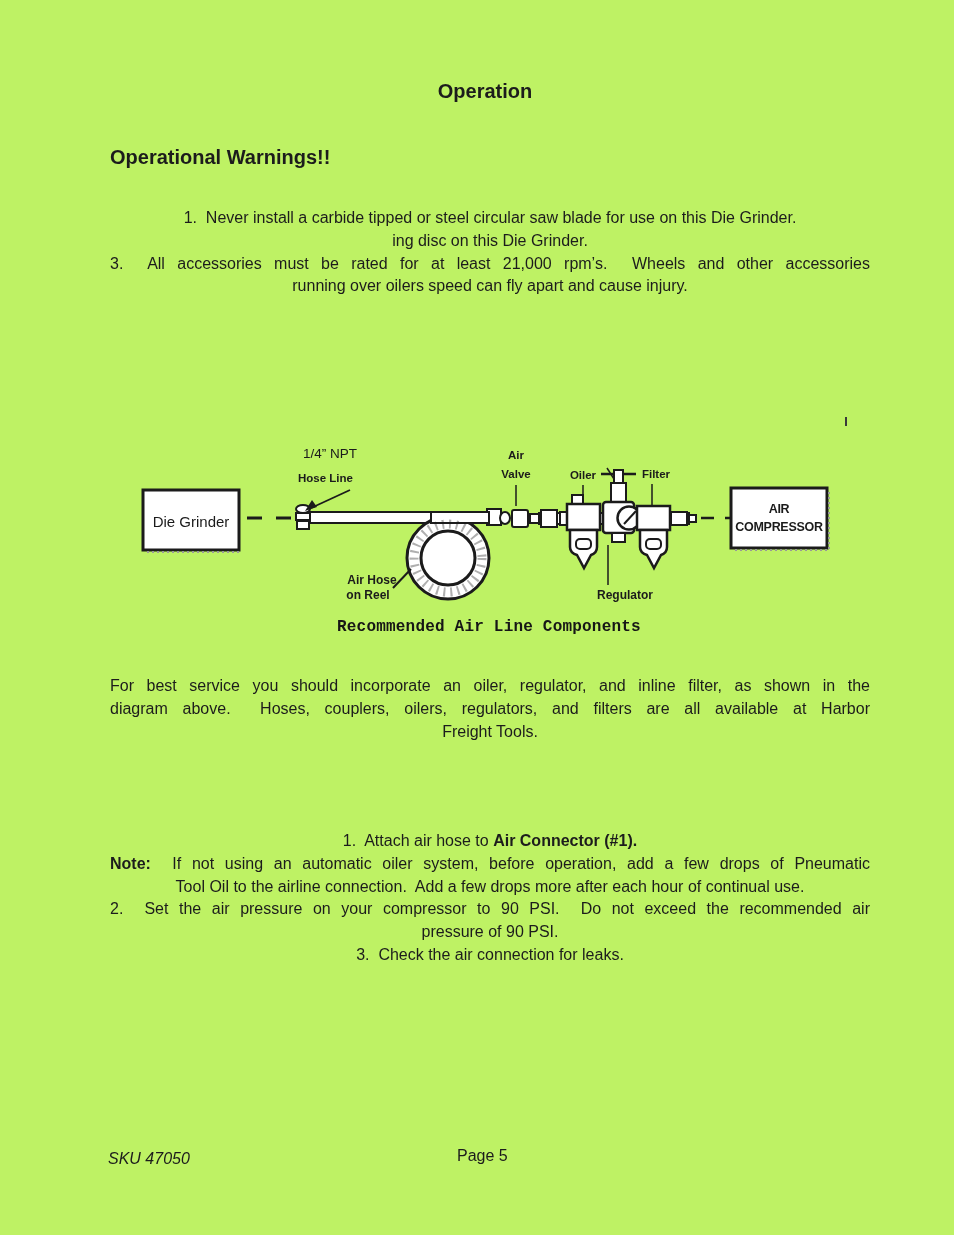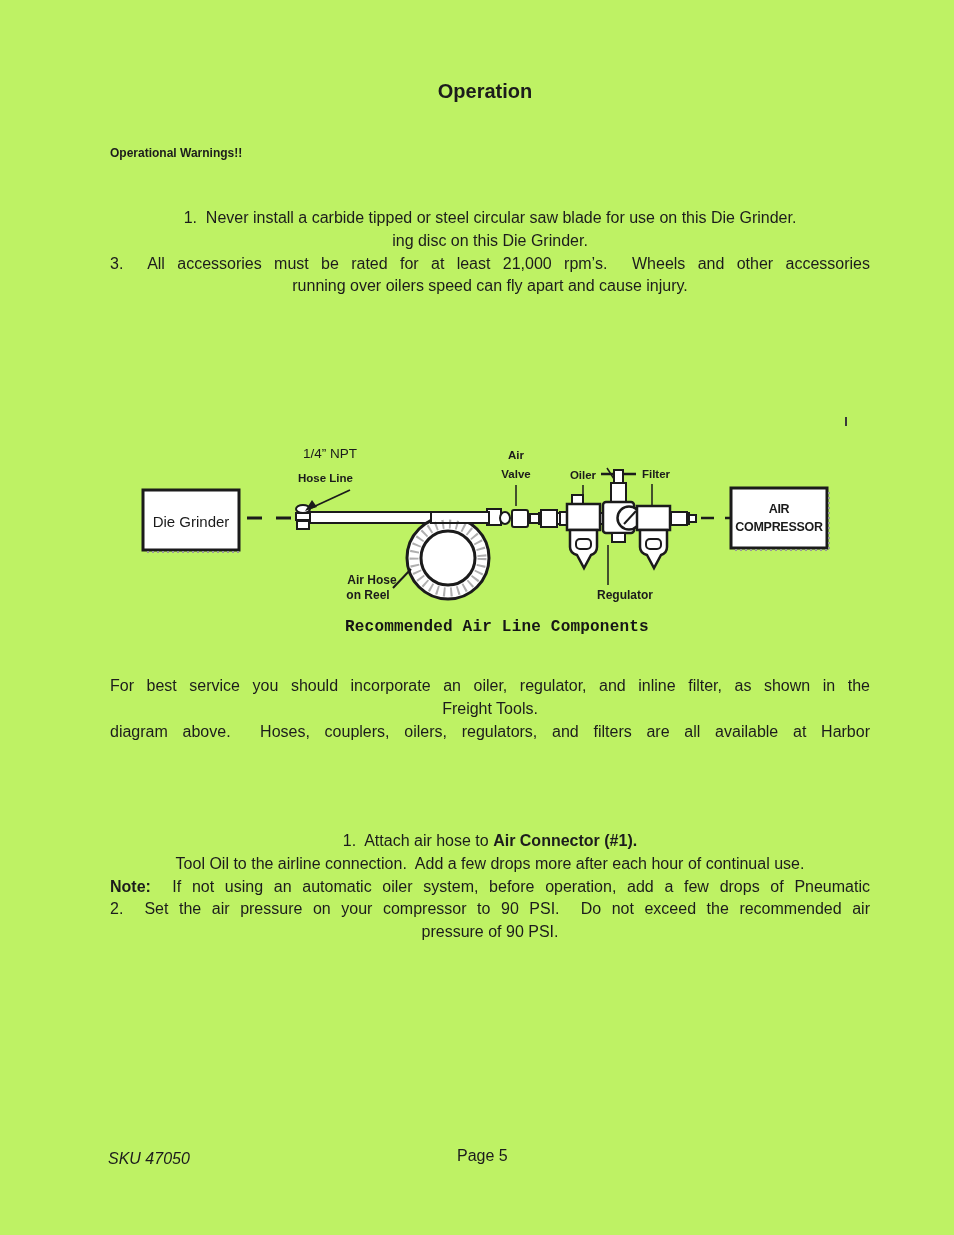--- a/index.html
+++ b/index.html
@@ -7,35 +7,35 @@
     position:relative; width:954px; height:1235px; margin:0 auto;
     background:#bef264; overflow:hidden;
     font-family:"Liberation Sans", sans-serif; color:#1c1c1c;
   }
   .doc-title {
     position:absolute; top:80px; left:0; width:970px;
     text-align:center; font-size:20px; font-weight:bold;
   }
   .sec-heading {
     position:absolute; top:146px; left:110px;
-    font-size:12px; font-weight:bold;
+    font-size:20px; font-weight:bold;
   }
   .textblock {
     position:absolute; left:110px; width:760px;
     font-size:16px; line-height:22.8px;
   }
   .tline { text-align:center; white-space:nowrap; }
   .tline.just { text-align:justify; text-align-last:justify; white-space:normal; }
   .b { font-weight:bold; }
   #warnings-block   { top:207px; }
   #service-block    { top:675px; }
   #instruction-block{ top:830px; }
   .diagram-wrap { position:absolute; top:438px; left:135px; width:780px; height:215px; }
   .diagram-caption {
-    position:absolute; top:618px; left:345px;
+    position:absolute; top:618px; left:337px;
     font-family:"Liberation Mono","DejaVu Sans Mono",monospace;
     font-weight:bold; font-size:16px; letter-spacing:0.2px; color:#161616;
   }
   .stray-mark { position:absolute; left:845px; top:417px; width:2px; height:9px; background:#3a3a3a; }
   .footer-sku  { position:absolute; left:108px; top:1150px; font-size:16px;font-style:italic; }
   .footer-page { position:absolute; left:457px; top:1147px; font-size:16px;text-align:center; }
   svg text { font-family:"Liberation Sans", sans-serif; fill:#1b1b1b; }
   .dl-sm  { font-weight:bold; font-size:11.5px; }
   .dl-md  { font-weight:bold; font-size:12px; }
   .dl-box { font-size:15px; }
@@ -165,28 +165,29 @@
       </g>
     </svg>
   </div>
 
   <div class="diagram-caption">Recommended Air Line Components</div>
 
   <div class="stray-mark"></div>
 
   <div id="service-block" class="textblock">
       <div class="tline just"><span>For best service you should incorporate an oiler, regulator, and inline filter, as shown in the</span></div>
+      <div class="tline just"><span>diagram above.&nbsp; Hoses, couplers, oilers, regulators, and filters are all available at Harbor</span></div>
       <div class="tline"><span>Freight Tools.</span></div>
-      <div class="tline just"><span>diagram above.&nbsp; Hoses, couplers, oilers, regulators, and filters are all available at Harbor</span></div>
     </div>
 
   <div id="instruction-block" class="textblock">
       <div class="tline"><span>1.&nbsp; Attach air hose to </span><span class="b">Air Connector (#1).</span></div>
+      <div class="tline just"><span class="b">Note:</span><span>&nbsp; If not using an automatic oiler system, before operation, add a few drops of Pneumatic</span></div>
       <div class="tline"><span>Tool Oil to the airline connection.&nbsp; Add a few drops more after each hour of continual use.</span></div>
-      <div class="tline just"><span class="b">Note:</span><span>&nbsp; If not using an automatic oiler system, before operation, add a few drops of Pneumatic</span></div>
       <div class="tline just"><span>2.&nbsp; Set the air pressure on your compressor to 90 PSI.&nbsp; Do not exceed the recommended air</span></div>
       <div class="tline"><span>pressure of 90 PSI.</span></div>
+      <div class="tline"><span>3.&nbsp; Check the air connection for leaks.</span></div>
     </div>
 
   <div class="footer-sku">SKU 47050</div>
   <div class="footer-page">Page 5</div>
 
 </div>
 
 </body></html>

